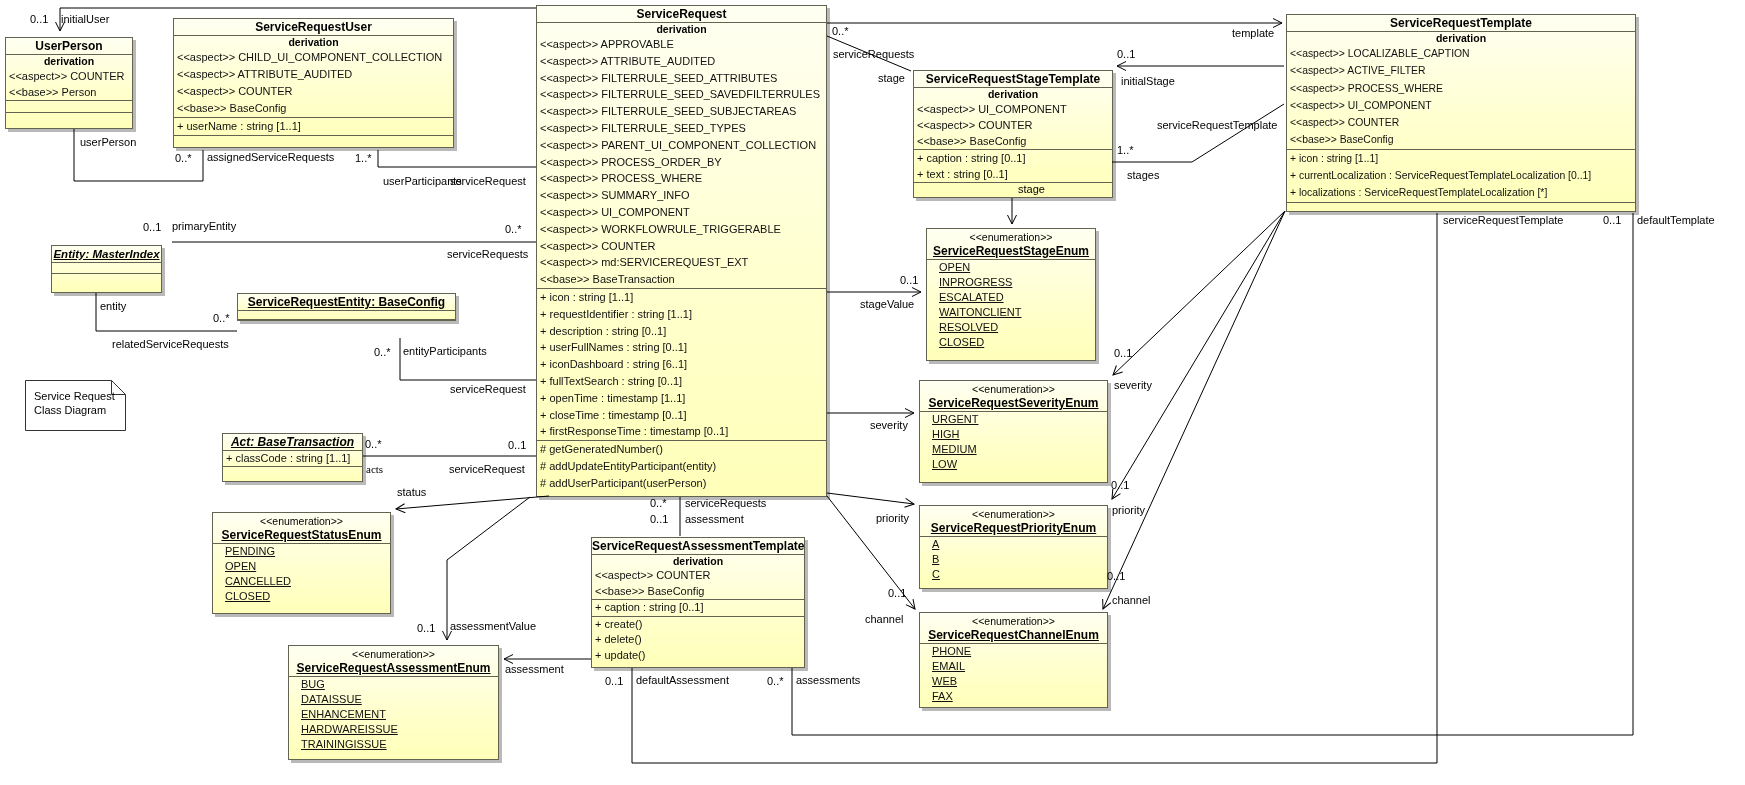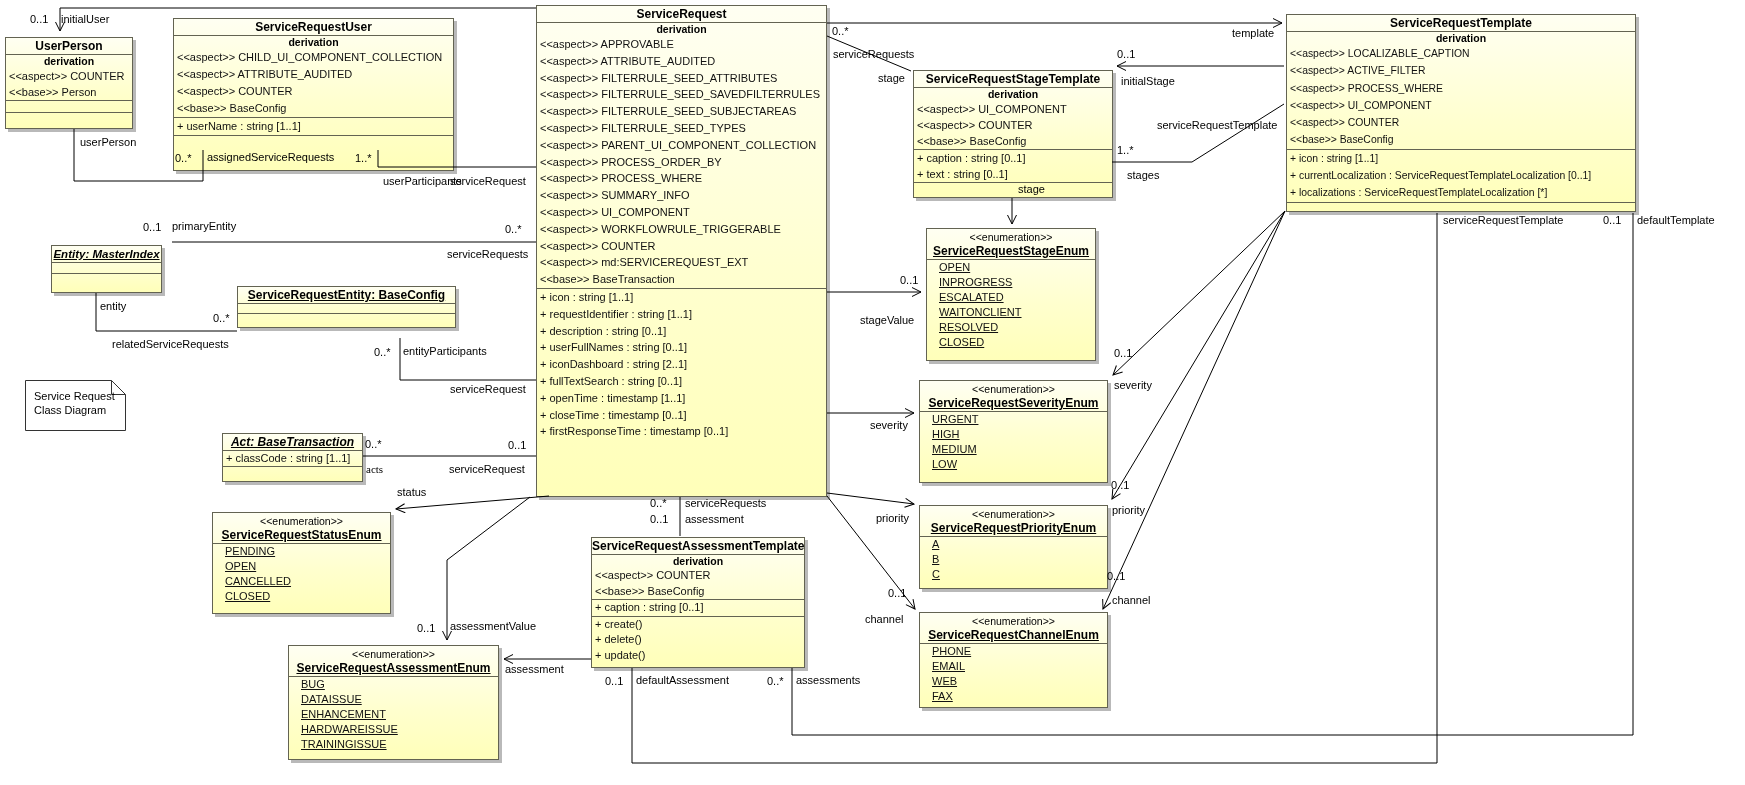--- a/index.html
+++ b/index.html
@@ -38,21 +38,21 @@
       <div class="uml-sub">derivation</div>
       <div>
           <div class="uml-row">&lt;&lt;aspect&gt;&gt; COUNTER</div>
           <div class="uml-row">&lt;&lt;base&gt;&gt; Person</div>
         </div>
     </div>
     <div class="uml-sect" style="height:11px"></div>
     <div class="uml-sect grow"></div>
   </div>
 
-  <div class="uml-class" style="left:173px;top:18px;width:281px;height:153px;--lh:17px">
+  <div class="uml-class" style="left:173px;top:18px;width:281px;height:130px;--lh:17px">
     <div class="uml-title">ServiceRequestUser</div>
     <div class="uml-sect">
       <div class="uml-sub">derivation</div>
       <div>
           <div class="uml-row">&lt;&lt;aspect&gt;&gt; CHILD_UI_COMPONENT_COLLECTION</div>
           <div class="uml-row">&lt;&lt;aspect&gt;&gt; ATTRIBUTE_AUDITED</div>
           <div class="uml-row">&lt;&lt;aspect&gt;&gt; COUNTER</div>
           <div class="uml-row">&lt;&lt;base&gt;&gt; BaseConfig</div>
         </div>
     </div>
@@ -82,26 +82,31 @@
           <div class="uml-row">&lt;&lt;aspect&gt;&gt; COUNTER</div>
           <div class="uml-row">&lt;&lt;aspect&gt;&gt; md:SERVICEREQUEST_EXT</div>
           <div class="uml-row">&lt;&lt;base&gt;&gt; BaseTransaction</div>
         </div>
     </div>
     <div class="uml-sect">
         <div class="uml-row">+ icon : string [1..1]</div>
         <div class="uml-row">+ requestIdentifier : string [1..1]</div>
         <div class="uml-row">+ description : string [0..1]</div>
         <div class="uml-row">+ userFullNames : string [0..1]</div>
-        <div class="uml-row">+ iconDashboard : string [2..1]</div>
+        <div class="uml-row">+ iconDashboard : string [6..1]</div>
         <div class="uml-row">+ fullTextSearch : string [0..1]</div>
         <div class="uml-row">+ openTime : timestamp [1..1]</div>
         <div class="uml-row">+ closeTime : timestamp [0..1]</div>
         <div class="uml-row">+ firstResponseTime : timestamp [0..1]</div>
       </div>
+    <div class="uml-sect grow">
+        <div class="uml-row"># getGeneratedNumber()</div>
+        <div class="uml-row"># addUpdateEntityParticipant(entity)</div>
+        <div class="uml-row"># addUserParticipant(userPerson)</div>
+      </div>
   </div>
 
   <div class="uml-class" style="left:913px;top:70px;width:200px;height:128px;--lh:16px">
     <div class="uml-title">ServiceRequestStageTemplate</div>
     <div class="uml-sect">
       <div class="uml-sub">derivation</div>
       <div>
           <div class="uml-row">&lt;&lt;aspect&gt;&gt; UI_COMPONENT</div>
           <div class="uml-row">&lt;&lt;aspect&gt;&gt; COUNTER</div>
           <div class="uml-row">&lt;&lt;base&gt;&gt; BaseConfig</div>
@@ -134,21 +139,21 @@
       </div>
     <div class="uml-sect grow"></div>
   </div>
 
   <div class="uml-class" style="left:51px;top:245px;width:111px;height:48px">
     <div class="uml-title it u" style="font-size:11.5px">Entity: MasterIndex</div>
     <div class="uml-sect" style="height:10px"></div>
     <div class="uml-sect grow"></div>
   </div>
 
-  <div class="uml-class" style="left:237px;top:286px;width:219px;height:42px">
+  <div class="uml-class" style="left:237px;top:293px;width:219px;height:28px">
     <div class="uml-title u">ServiceRequestEntity: BaseConfig</div>
     <div class="uml-sect" style="height:9px"></div>
     <div class="uml-sect grow"></div>
   </div>
 
   <div class="uml-class" style="left:222px;top:433px;width:141px;height:49px;--lh:15px">
     <div class="uml-title it u">Act: BaseTransaction</div>
     <div class="uml-sect">
         <div class="uml-row">+ classCode : string [1..1]</div>
       </div>
@@ -315,21 +320,21 @@
       <div class="edge-label" style="left: 112px; top: 338px;">relatedServiceRequests</div>
       <div class="edge-label" style="left: 374px; top: 346px;">0..*</div>
       <div class="edge-label" style="left: 403px; top: 345px;">entityParticipants</div>
       <div class="edge-label" style="left: 450px; top: 383px;">serviceRequest</div>
       <div class="edge-label" style="left: 365px; top: 438px;">0..*</div>
       <div class="edge-label" style="left: 366px; top: 463px; font-family: Liberation Serif, serif;">acts</div>
       <div class="edge-label" style="left: 508px; top: 439px;">0..1</div>
       <div class="edge-label" style="left: 449px; top: 463px;">serviceRequest</div>
       <div class="edge-label" style="left: 397px; top: 486px;">status</div>
       <div class="edge-label" style="left: 900px; top: 274px;">0..1</div>
-      <div class="edge-label" style="left: 860px; top: 298px; margin-top: 16px;">stageValue</div>
+      <div class="edge-label" style="left: 860px; top: 298px;">stageValue</div>
       <div class="edge-label" style="left: 870px; top: 419px;">severity</div>
       <div class="edge-label" style="left: 1114px; top: 347px;">0..1</div>
       <div class="edge-label" style="left: 1114px; top: 379px;">severity</div>
       <div class="edge-label" style="left: 876px; top: 512px;">priority</div>
       <div class="edge-label" style="left: 1111px; top: 479px;">0..1</div>
       <div class="edge-label" style="left: 1112px; top: 504px;">priority</div>
       <div class="edge-label" style="left: 888px; top: 587px;">0..1</div>
       <div class="edge-label" style="left: 865px; top: 613px;">channel</div>
       <div class="edge-label" style="left: 1107px; top: 570px;">0..1</div>
       <div class="edge-label" style="left: 1112px; top: 594px;">channel</div>

